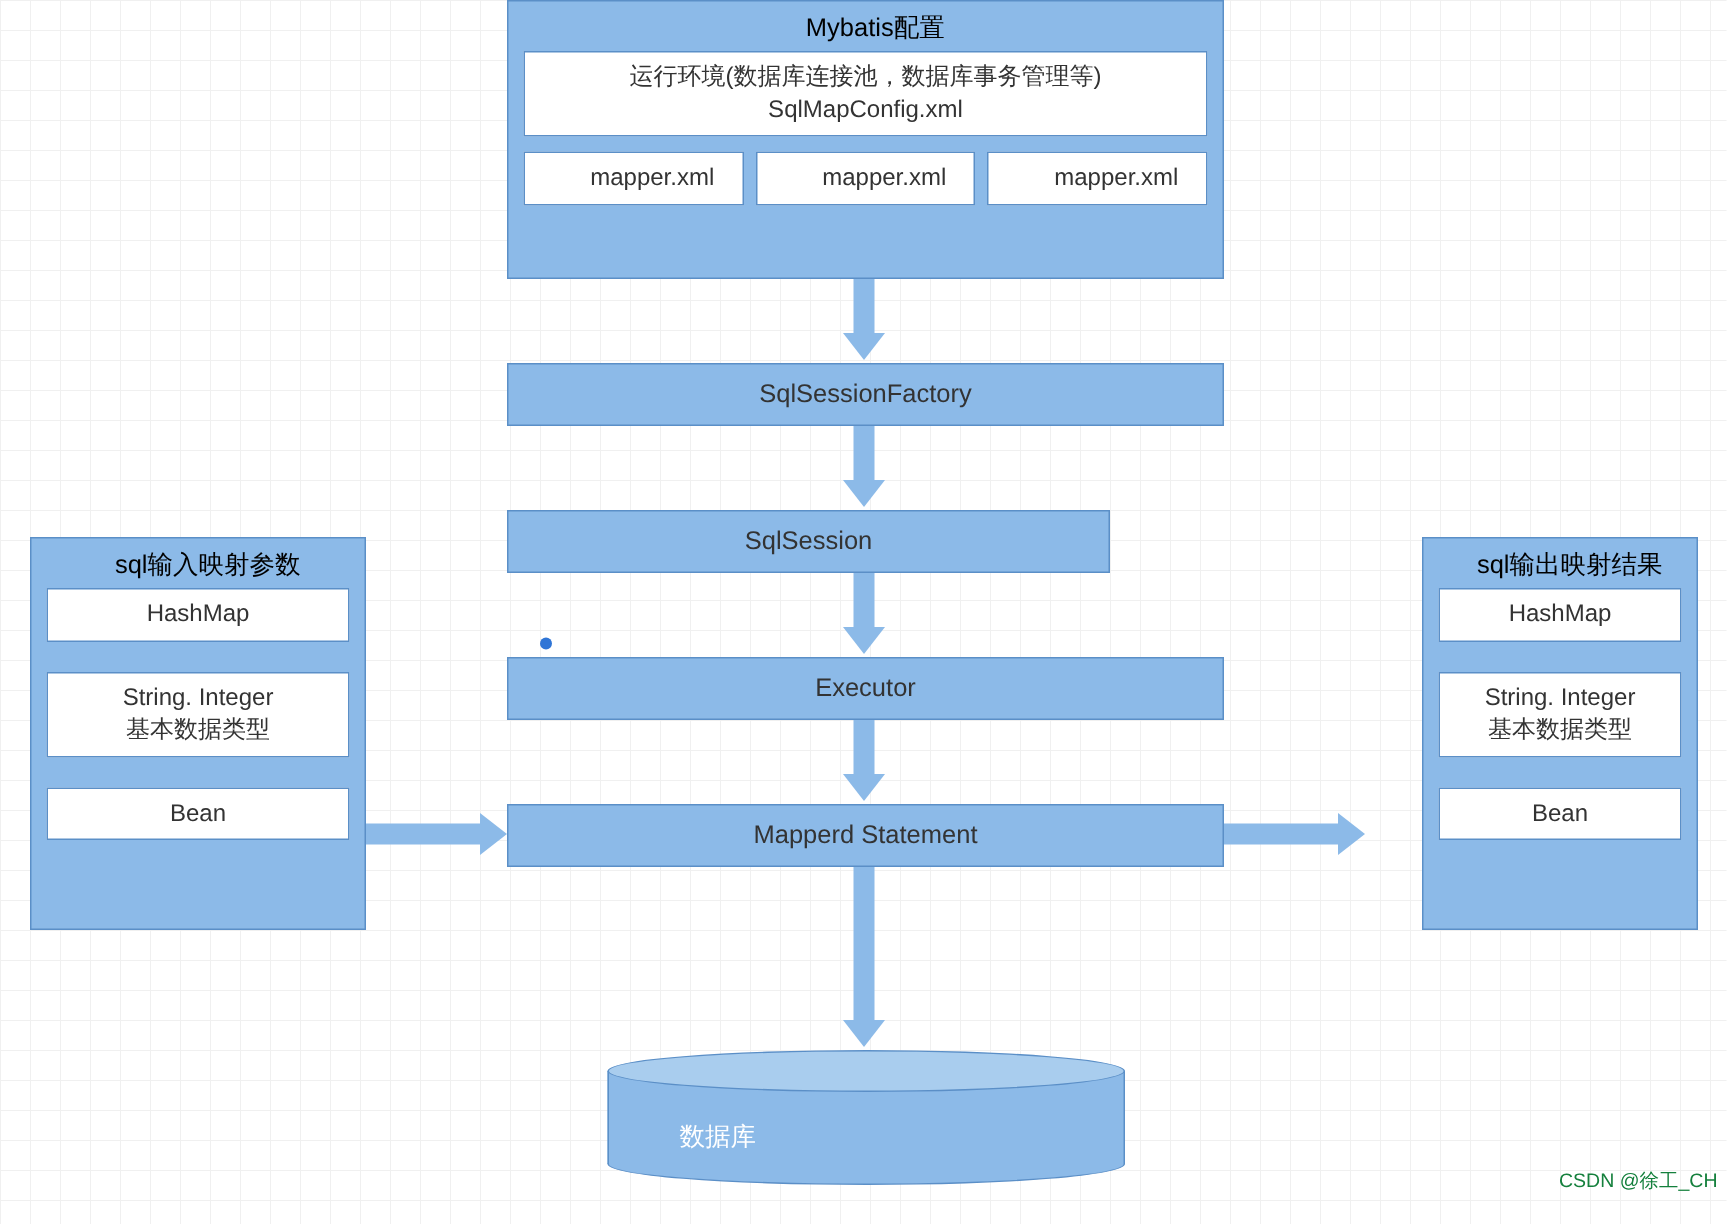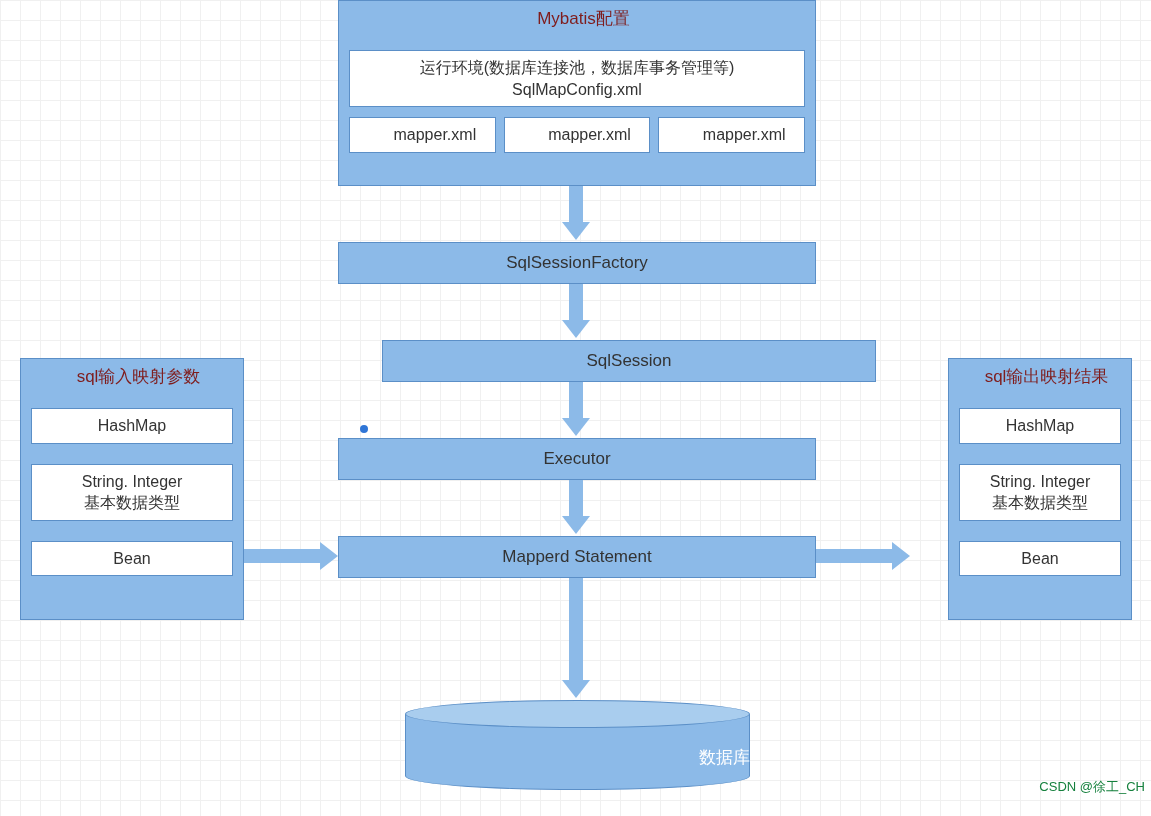--- a/index.html
+++ b/index.html
@@ -15,23 +15,23 @@
     background-size: 20px 20px;
     overflow: hidden;
   }
   .panel {
     position: absolute;
     background: #8CBAE8;
     border: 1px solid #5B8FC7;
     text-align: center;
   }
   .panel-header {
-    color: #7f1d1d;
+    color: #000000;
     font-size: 17px;
-    padding: 6px 0 20px 0;
+    padding: 6px 0 4px 0;
     margin-left: 13px;
   }
   .subbox {
     background: #fff;
     border: 1px solid #5B8FC7;
     margin: 0 10px 10px 10px;
     padding: 6px 8px;
     font-size: 16px;
     color: #333;
     text-align: center;
@@ -118,21 +118,21 @@
     width: 345px;
     height: 28px;
     background: #8CBAE8;
     border: 1px solid #5B8FC7;
     border-radius: 50%;
   }
   .cyl-label {
     position: absolute;
     width: 100%;
     top: 46px;
-    text-align: right;
+    text-align: left;
     color: #fff;
     font-size: 17px;
     padding-left: 48px;
   }
   .dot {
     position: absolute;
     width: 8px; height: 8px;
     background: #2F75D6;
     border-radius: 50%;
     left: 360px; top: 425px;
@@ -166,21 +166,21 @@
     <div class="head"></div>
 </div>
 <div class="bar" style="left:338px; top:242px; width:478px; height:42px;">
   <span>SqlSessionFactory</span>
 </div>
 
 <div class="arrow-down" style="top:284px;">
   <div class="shaft" style="height:36px;"></div>
     <div class="head"></div>
 </div>
-<div class="bar" style="left:338px; top:340px; width:494px; height:42px;margin-left:44px;">
+<div class="bar" style="left:338px; top:340px; width:402px; height:42px;">
   <span>SqlSession</span>
 </div>
 
 <div class="arrow-down" style="top:382px;">
   <div class="shaft" style="height:36px;"></div>
     <div class="head"></div>
 </div>
 <div class="bar" style="left:338px; top:438px; width:478px; height:42px;">
   <span>Executor</span>
 </div>

